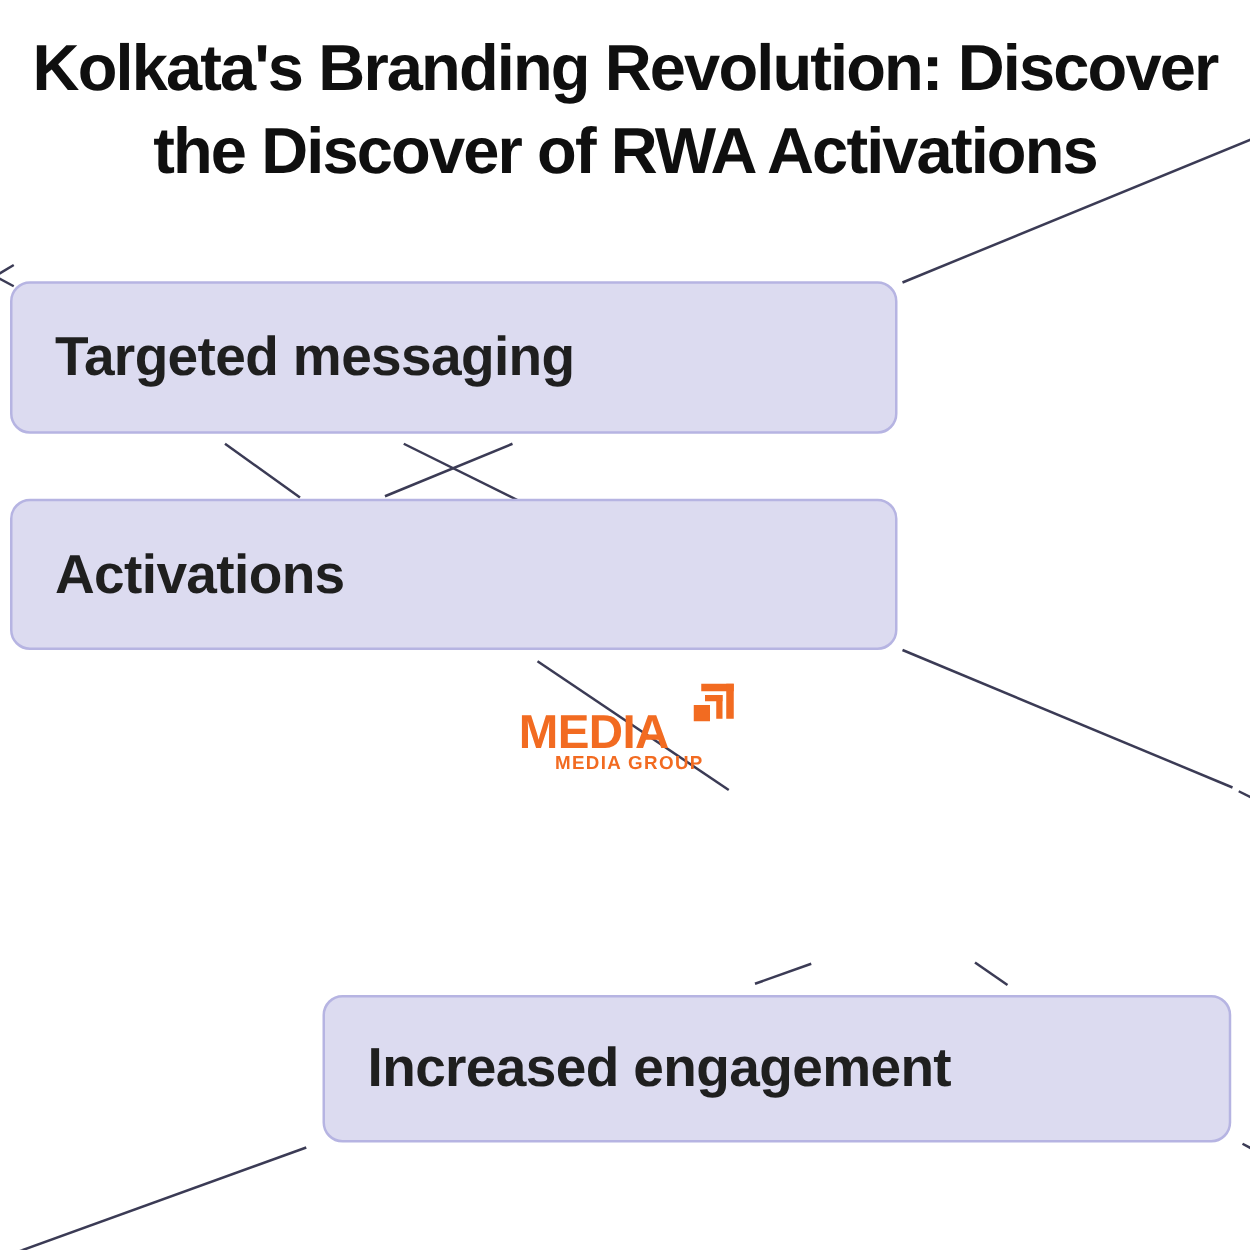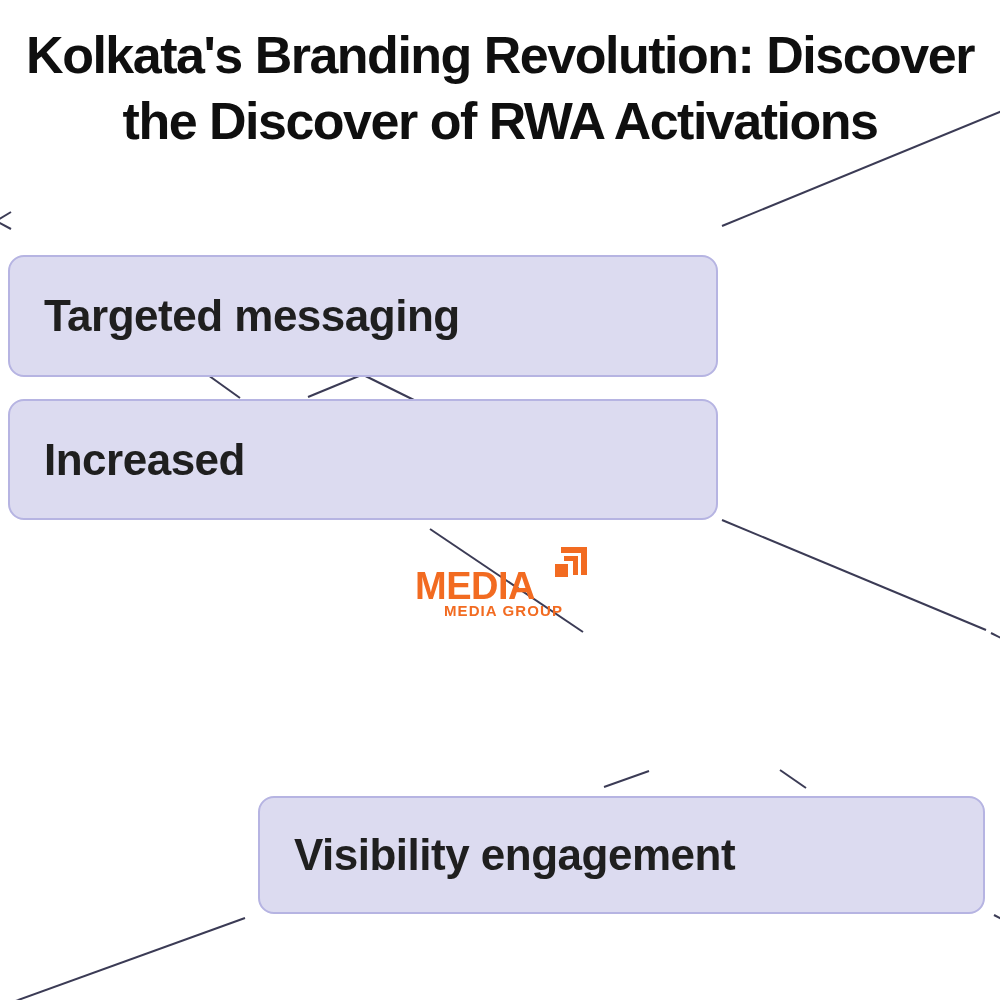--- a/index.html
+++ b/index.html
@@ -53,21 +53,21 @@
     border-radius:16px;
     display:flex;
     align-items:center;
     padding-left:34px;
     font-weight:bold;
     font-size:44px;
     letter-spacing:-0.5px;
     color:var(--box-text);
     z-index:2;
   }
-  .box-1{ left:8px;   top:225px; width:710px; height:122px;margin-top:30px; }
+  .box-1{ left:8px;   top:225px; width:710px; height:122px; }
   .box-2{ left:8px;   top:399px; width:710px; height:121px; }
   .box-3{ left:258px; top:633px; width:727px; height:127px; }
   .box-4{ left:258px; top:796px; width:727px; height:118px; }
   .logo{
     position:absolute;
     left:415px; top:545px;
     width:172px; height:70px;
     z-index:3;
   }
   .logo-text{
@@ -135,26 +135,26 @@
     <line x1="-4" y1="221" x2="11" y2="229"></line>
     <line x1="991" y1="633" x2="1007" y2="641"></line>
     <line x1="994" y1="915" x2="1009" y2="923"></line>
   </svg>
 
   <div class="benefit-box box-1">
     <span>Targeted messaging</span>
   </div>
 
   <div class="benefit-box box-2">
-    <span>Increased</span>
+    <span>Activations</span>
   </div>
 
 
   <div class="benefit-box box-4">
-    <span>Visibility engagement</span>
+    <span>Increased engagement</span>
   </div>
 
   <div class="logo">
     <div class="logo-icon">
       <span class="icon-outer"></span>
       <span class="icon-mid"></span>
       <span class="icon-square"></span>
     </div>
     <div class="logo-text">MEDIA</div>
     <div class="logo-tagline">MEDIA GROUP</div>

